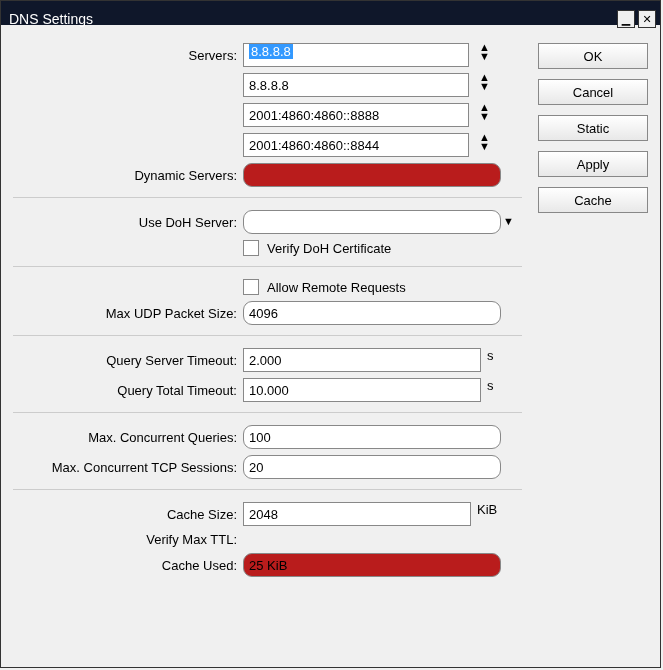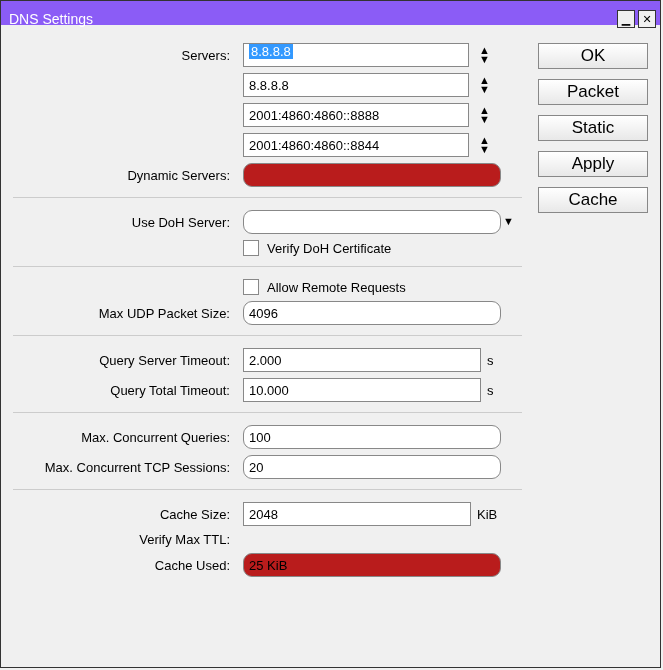--- a/index.html
+++ b/index.html
@@ -1,27 +1,27 @@
 <!DOCTYPE html>
 <html><head>
 <meta charset="utf-8">
 <style>
 * { box-sizing: border-box; margin: 0; padding: 0; }
 body { font-family: Arial, sans-serif; font-size: 13px; background: #f0f0f0; width: 663px; height: 670px; overflow: hidden; }
 .win { border: 1px solid #333; width: 661px; height: 668px; background: #f0f0f0; }
-.titlebar { background: #8b5cf6; color: #fff; height: 24px; display: flex; align-items: center; padding: 12px 4px 0 8px; font-size: 14px; }
+.titlebar { background: #0f172a; color: #fff; height: 24px; display: flex; align-items: center; padding: 12px 4px 0 8px; font-size: 14px; }
 .titlebar .title { flex: 1; }
 .titlebar .btn { width: 18px; height: 18px; border: 1px solid #333; background: #f0f0f0; color: #000; margin-left: 3px; display: flex; align-items: center; justify-content: center; font-size: 11px; font-family: Arial; cursor: pointer; }
 .body { display: flex; padding: 18px 12px 12px 12px; gap: 16px; }
 .form { flex: 1; }
 .sidebtns { width: 110px; display: flex; flex-direction: column; gap: 10px; }
-.sidebtns button { height: 26px; border: 1px solid #888; background: linear-gradient(#fff,#e8e8e8); font-size: 17px; cursor: pointer; }
+.sidebtns button { height: 26px; border: 1px solid #888; background: linear-gradient(#fff,#e8e8e8); font-size: 13px; cursor: pointer; }
 .row { display: flex; align-items: center; margin-bottom: 6px; }
-.lbl { width: 230px; text-align: right; padding-right: 13px; color: #000; }
-.fld { flex: 1; display: flex; align-items: center; }
+.lbl { width: 230px; text-align: right; padding-right: 6px; color: #000; }
+.fld { flex: 1; display: flex; }
 .input { height: 24px; border: 1px solid #888; background: #fff; padding: 0 5px; font-size: 13px; width: 226px; }
 .input.wide { width: 258px; border-radius: 9px; }
 .input.ro { background: #b91c1c; }
 .spin { display: inline-flex; flex-direction: column; margin-left: 10px; }
 .spin span { line-height: 9px; font-size: 11px; cursor: pointer; user-select: none; }
 .unit { margin-left: 6px; }
 .sep { border-top: 1px solid #ccc; margin: 10px 0 12px 0; }
 .chkrow { display: flex; align-items: flex-end; margin-bottom: 6px; }
 .chkrow .lbl { width: 230px; }
 .chk { width: 16px; height: 16px; border: 1px solid #888; background: #fff; display: inline-block; margin-right: 8px; cursor: pointer; }
@@ -164,19 +164,19 @@
       <div class="row">
         <div class="lbl">Cache Used:</div>
         <div class="fld">
           <input class="input wide ro" readonly="" value="25 KiB" style="">
         </div>
       </div>
 
     </div>
     <div class="sidebtns">
       <button>OK</button>
-      <button>Packet</button>
+      <button>Cancel</button>
       <button>Static</button>
       <button>Apply</button>
       <button>Cache</button>
     </div>
   </div>
 </div>
 
 </body></html>

